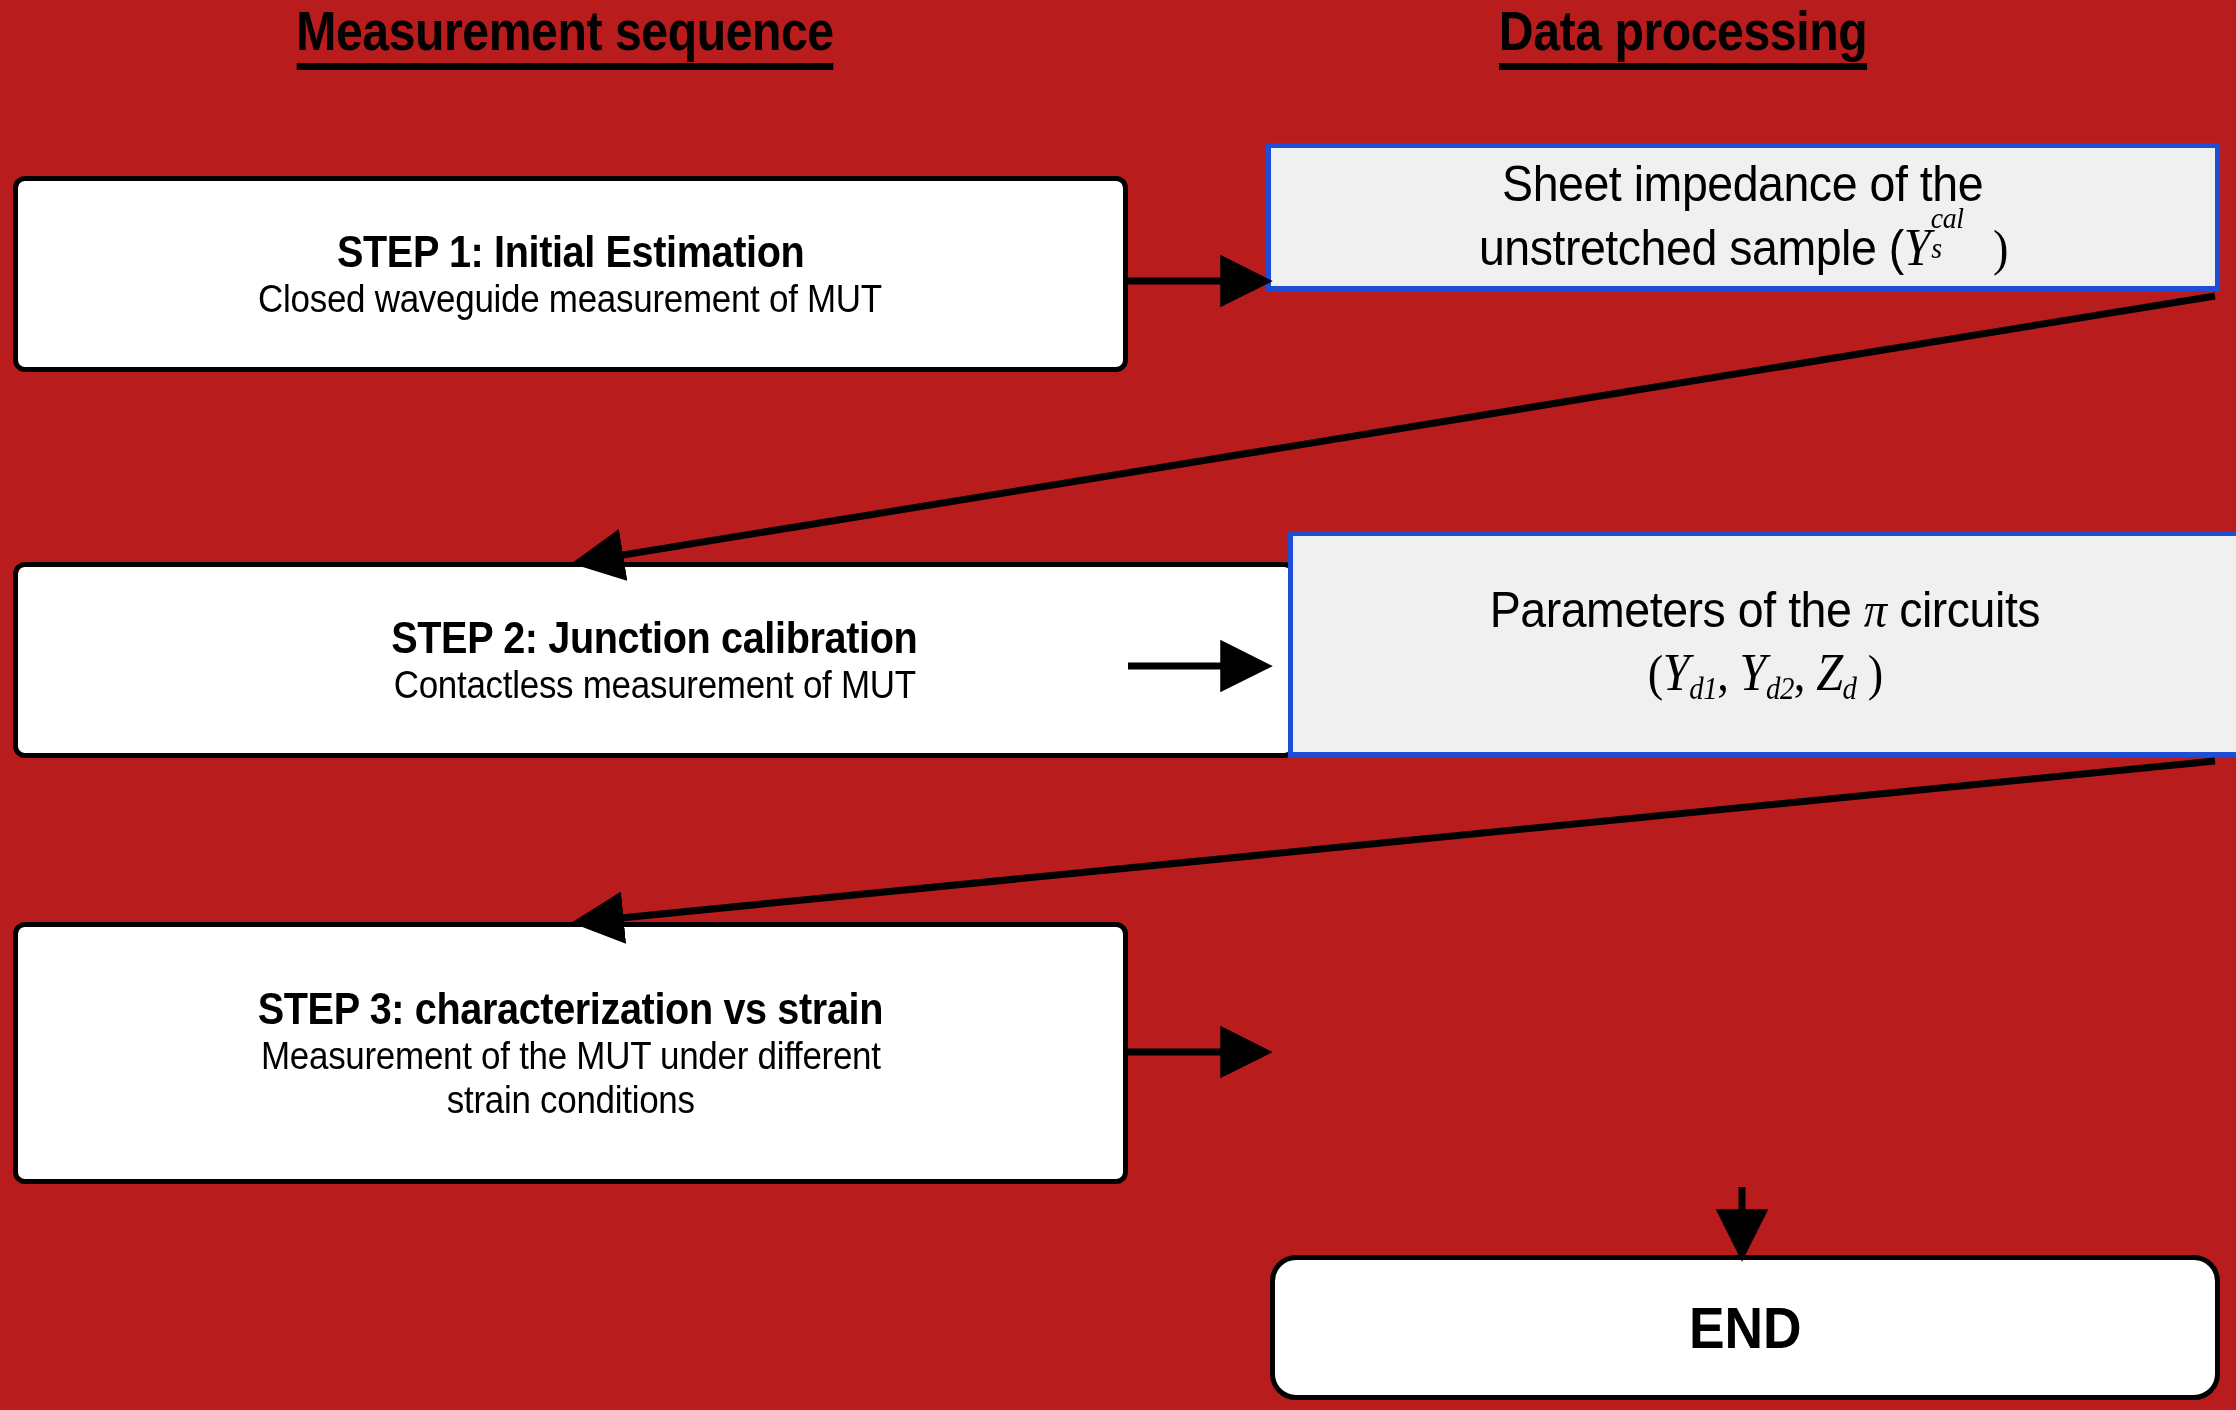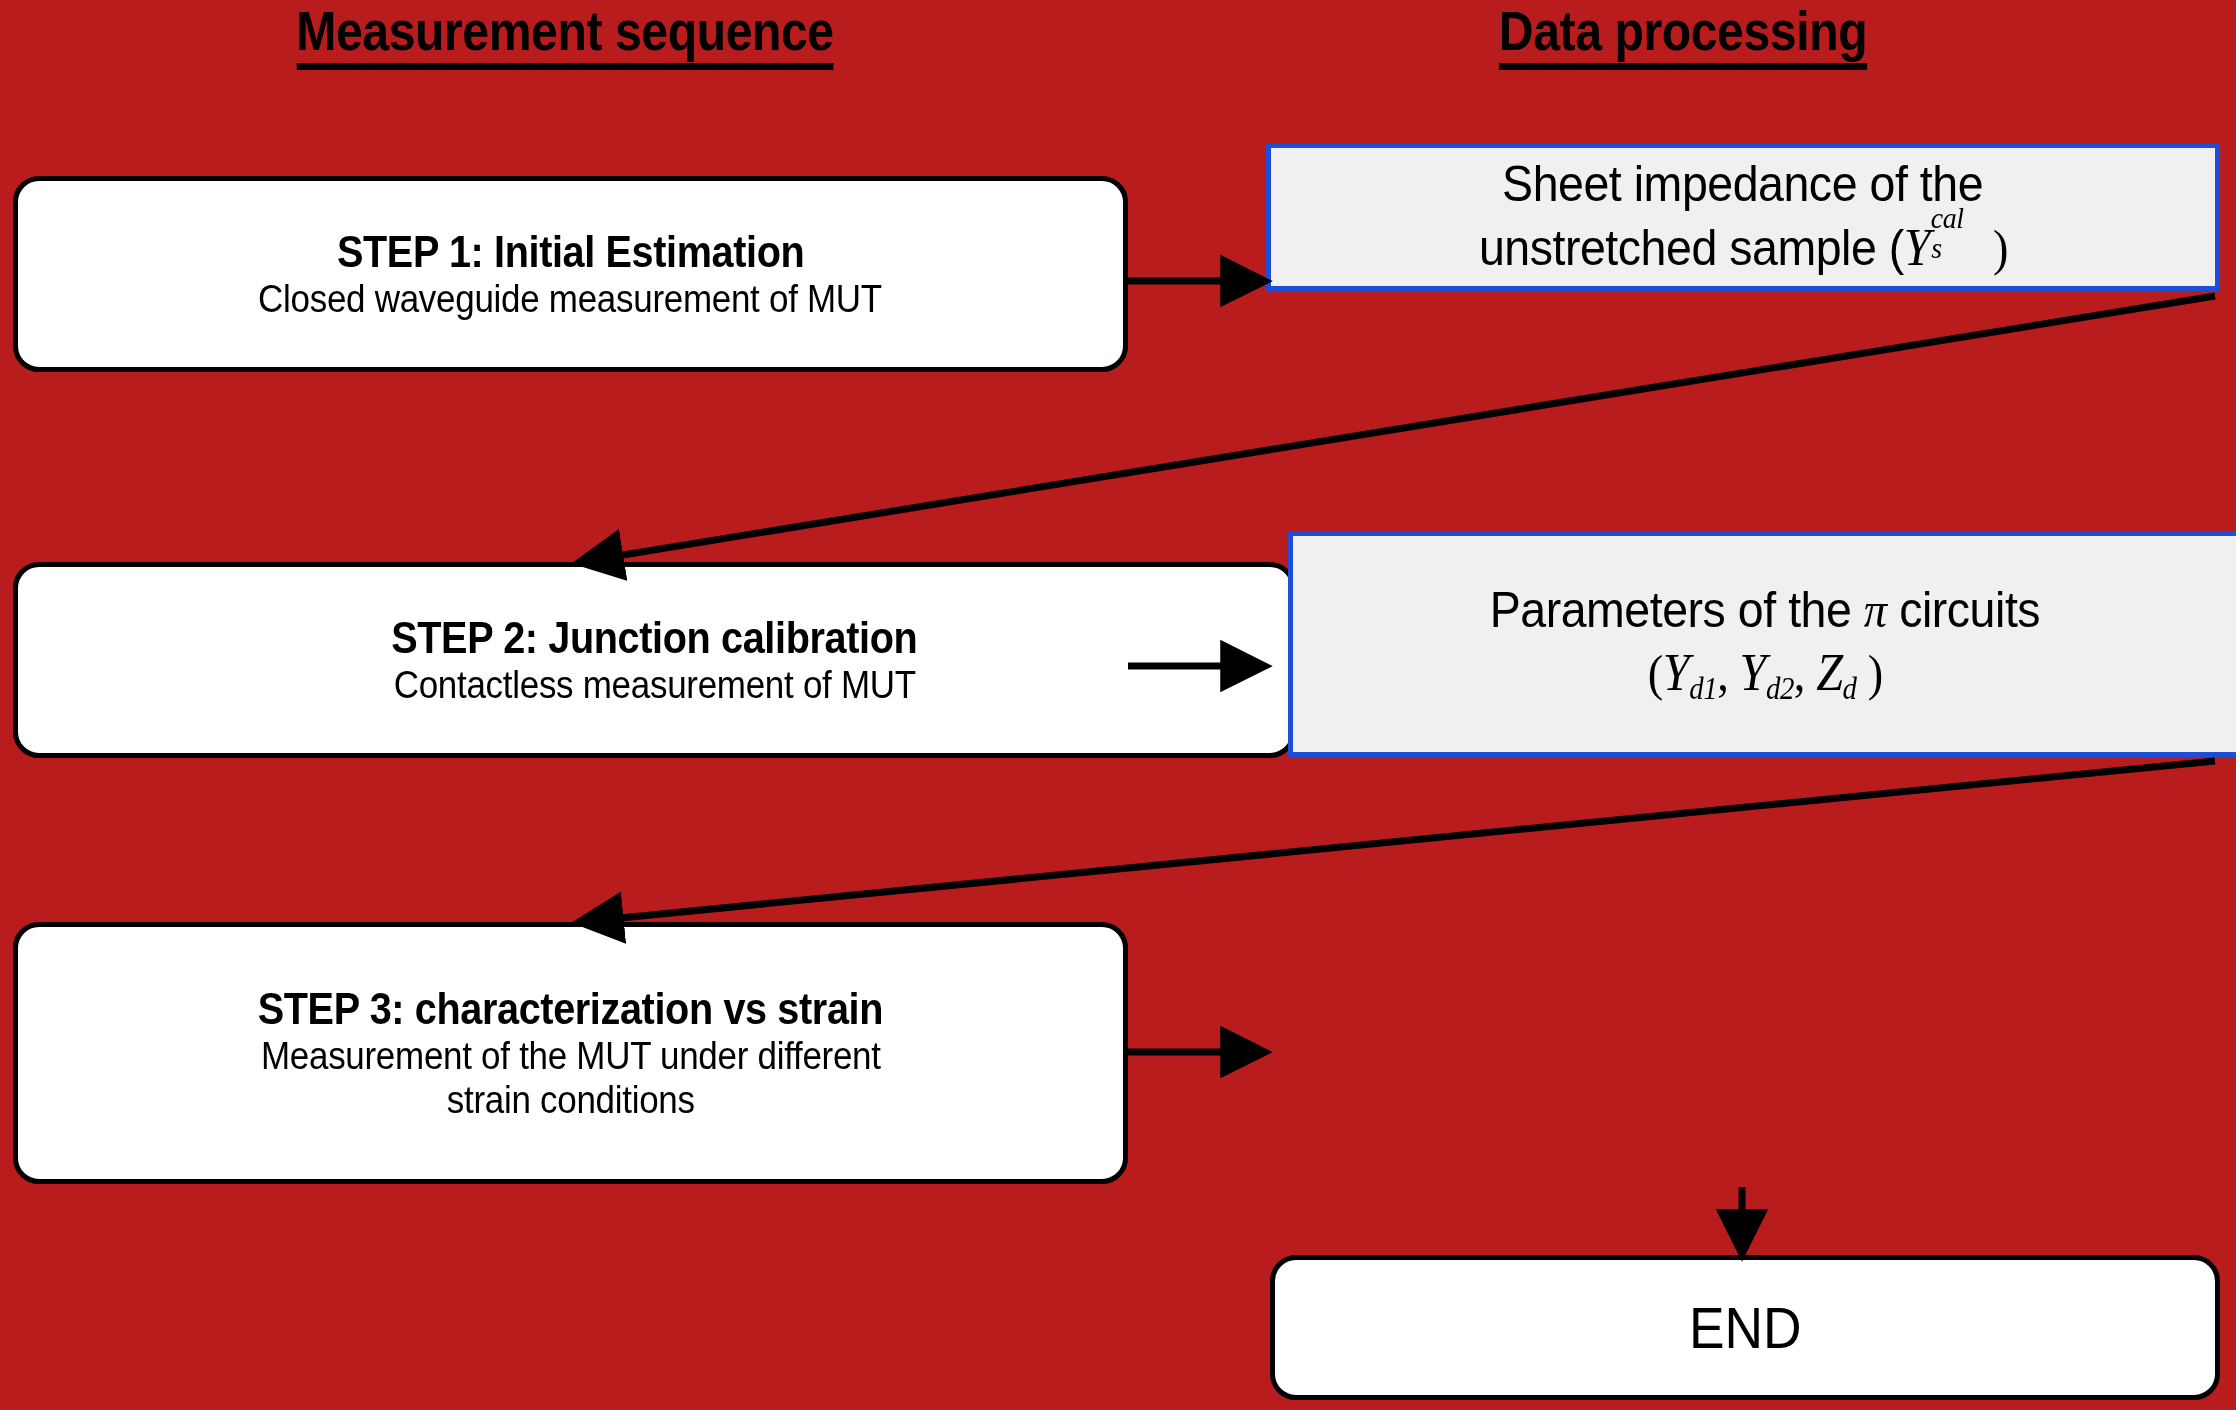--- a/index.html
+++ b/index.html
@@ -37,21 +37,21 @@
   }
   #hdr-left  { left: 0;     top: 2px;  width: 1130px; }
   #hdr-right { left: 1130px; top: 2px; width: 1106px; }
 
   
   .step-box {
     position: absolute;
     box-sizing: border-box;
     background: #ffffff;
     border: 5px solid #000000;
-    border-radius: 26px;
+    border-radius: 12px;
     display: flex;
     flex-direction: column;
     align-items: center;
     justify-content: center;
     text-align: center;
     padding: 6px 16px;
   }
   .step-title {
     font-weight: bold;
     font-size: 44px;
@@ -102,20 +102,21 @@
   #endbox {
     position: absolute;
     left: 1270px; top: 1255px; width: 950px; height: 145px;
     box-sizing: border-box;
     background: #ffffff;
     border: 5px solid #000000;
     border-radius: 26px;
     display: flex;
     align-items: center;
     justify-content: center;
+    font-weight: bold;
   }
   #endbox .end-label {
     font-size: 58px;
     letter-spacing: 0px;
     transform: scaleX(0.92);
   }
 
   
   .mth {
     font-family: "Liberation Serif", "DejaVu Serif", serif;

